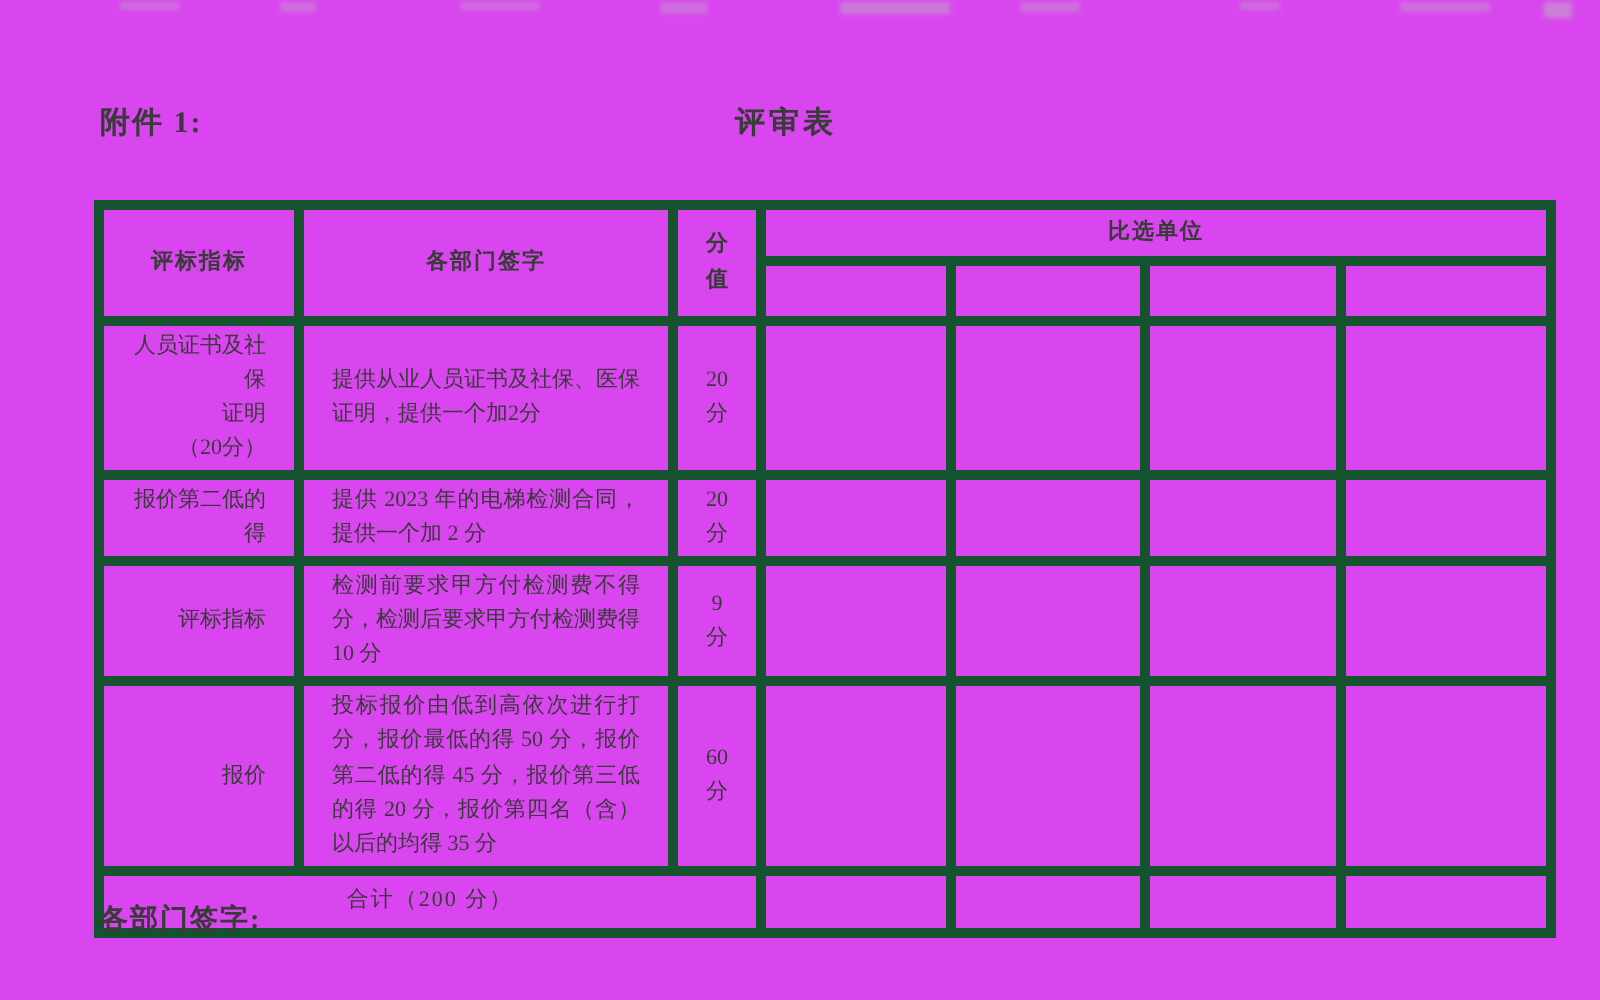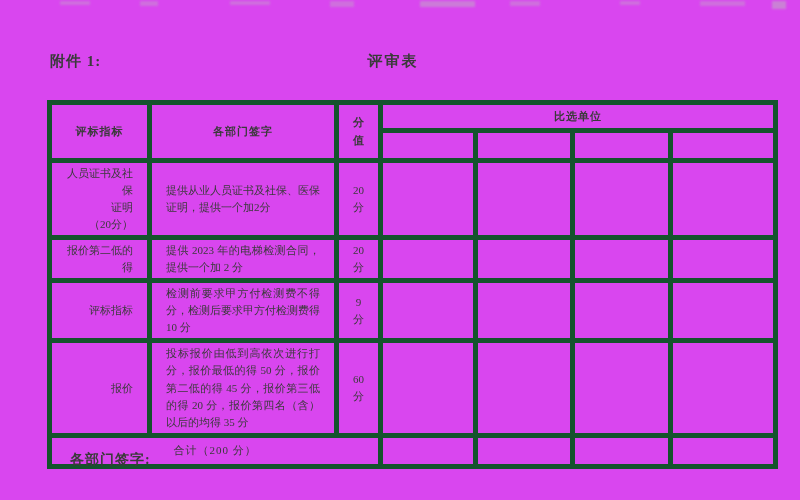--- a/index.html
+++ b/index.html
@@ -91,21 +91,20 @@
     letter-spacing: 1px;
   }
 
   .signature-label {
     position: absolute;
     left: 50px;
     top: 451px;
     font-size: 14px;
     font-weight: bold;
     letter-spacing: 1px;
-    margin-left: 20px;
   }
 </style>
 </head>
 <body>
 
 <div class="page">
 
   <div class="scan-strip">
     <span style="left:60px;  width:30px; height:4px;"></span>
     <span style="left:140px; width:18px; height:5px;"></span>

